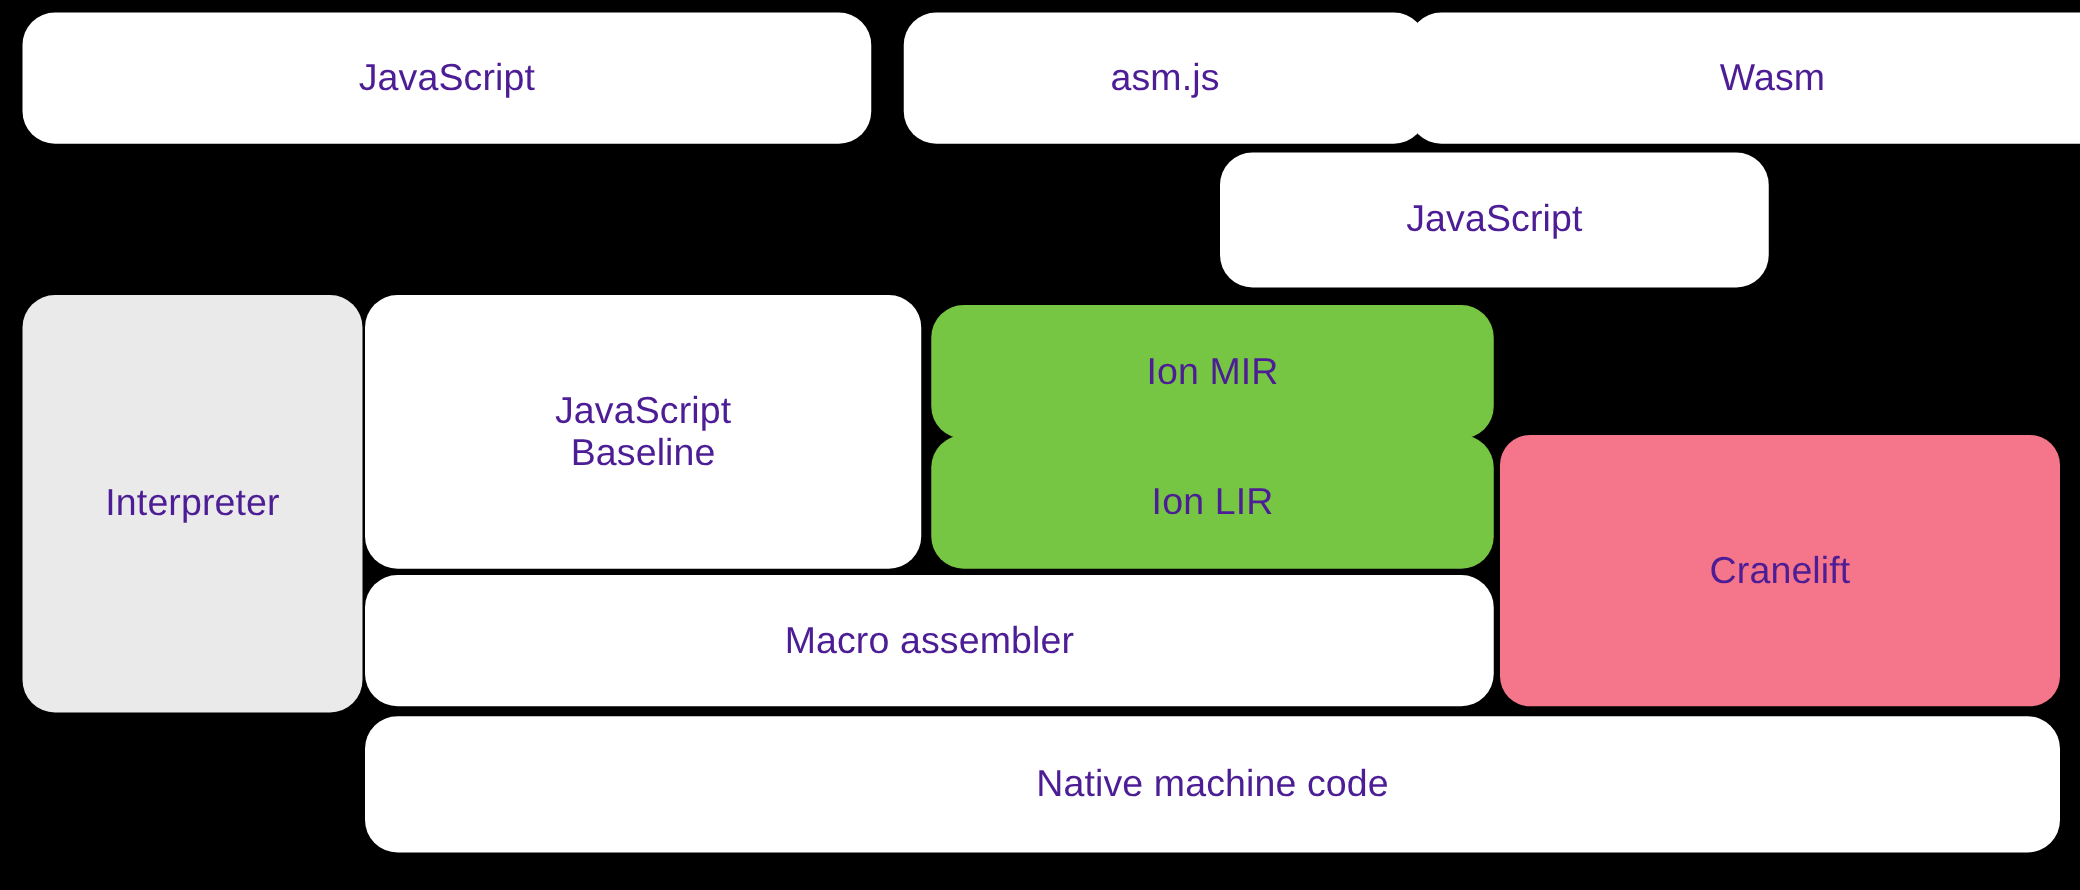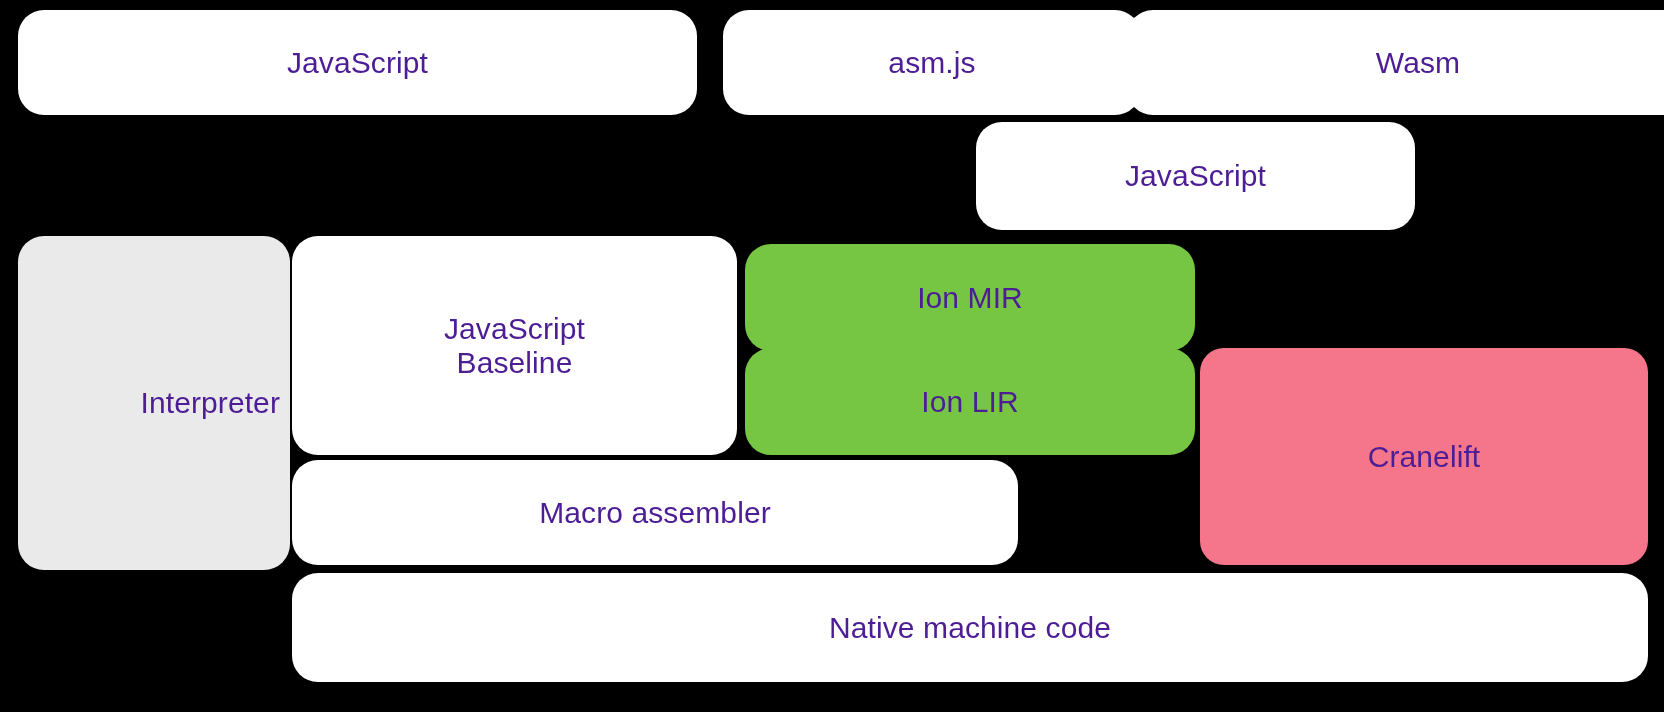--- a/index.html
+++ b/index.html
@@ -40,21 +40,21 @@
   .fill-pink  { background: #f5768a; border-radius: 24px; }
 </style>
 </head>
 <body>
 
 <div id="diagram" style="width: 1664px; height: 712px; background: rgb(0, 0, 0);">
     <div class="node fill-white" style="left: 18px; top: 10px; width: 679px; height: 105px;"><span>JavaScript</span></div>
     <div class="node fill-white" style="left: 703px; top: 10px; width: 418px; height: 105px; margin-left: 20px;"><span>asm.js</span></div>
     <div class="node fill-white" style="left: 1127px; top: 10px; width: 582px; height: 105px;"><span>Wasm</span></div>
     <div class="node fill-white" style="left: 976px; top: 122px; width: 439px; height: 108px;"><span>JavaScript</span></div>
-    <div class="node fill-gray" style="left: 18px; top: 236px; width: 272px; height: 334px; justify-content: flex-end;"><span>Interpreter</span></div>
+    <div class="node fill-gray" style="left: 18px; top: 236px; width: 272px; height: 334px;"><span>Interpreter</span></div>
     <div class="node fill-white" style="left: 292px; top: 236px; width: 445px; height: 219px;"><span>JavaScript
 Baseline</span></div>
     <div class="node fill-green" style="left: 745px; top: 244px; width: 450px; height: 107px;"><span>Ion MIR</span></div>
     <div class="node fill-green" style="left: 745px; top: 348px; width: 450px; height: 107px;"><span>Ion LIR</span></div>
     <div class="node fill-pink" style="left: 1200px; top: 348px; width: 448px; height: 217px;"><span>Cranelift</span></div>
-    <div class="node fill-white" style="left: 292px; top: 460px; width: 726px; height: 105px;"><span>Macro assembler</span></div>
+    <div class="node fill-white" style="left: 292px; top: 460px; width: 903px; height: 105px;"><span>Macro assembler</span></div>
     <div class="node fill-white" style="left: 292px; top: 573px; width: 1356px; height: 109px;"><span>Native machine code</span></div>
   </div>
 
 </body></html>

